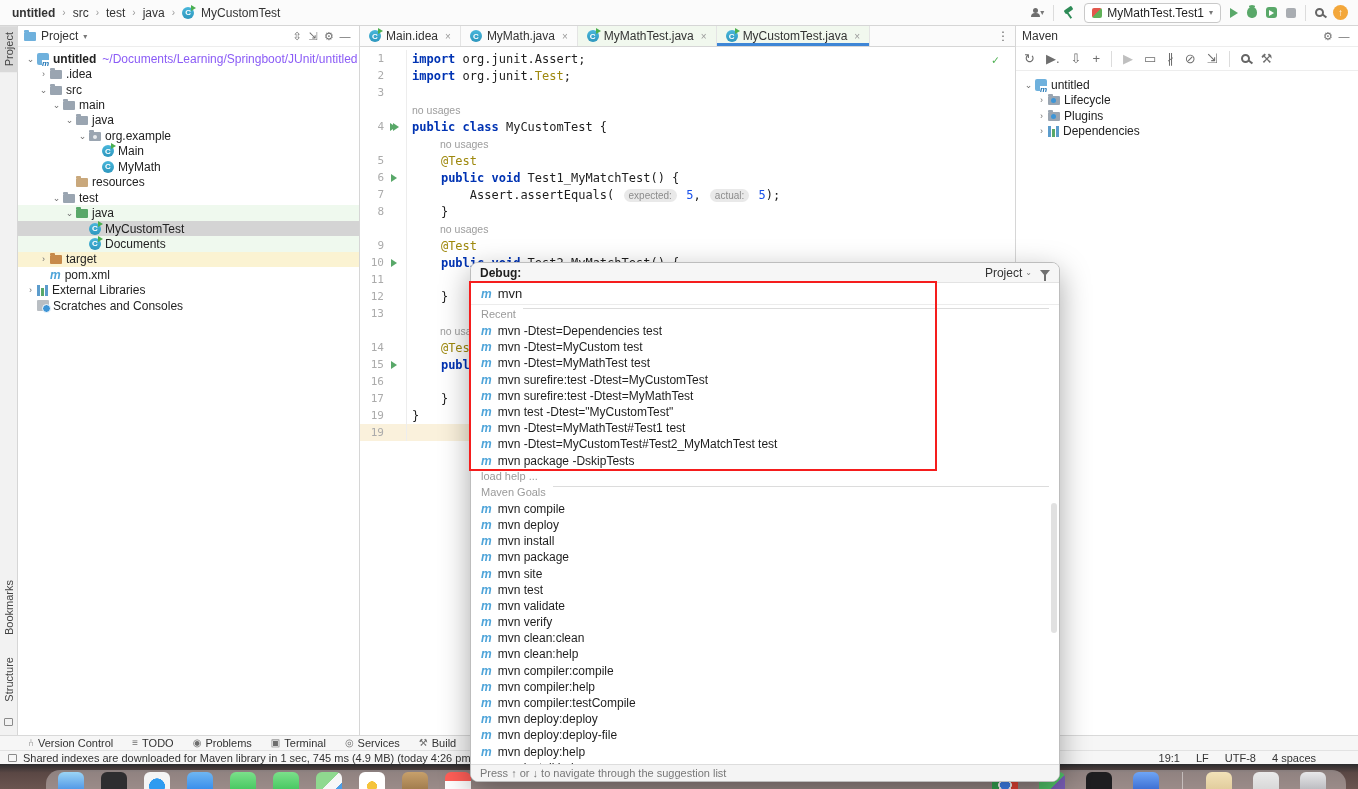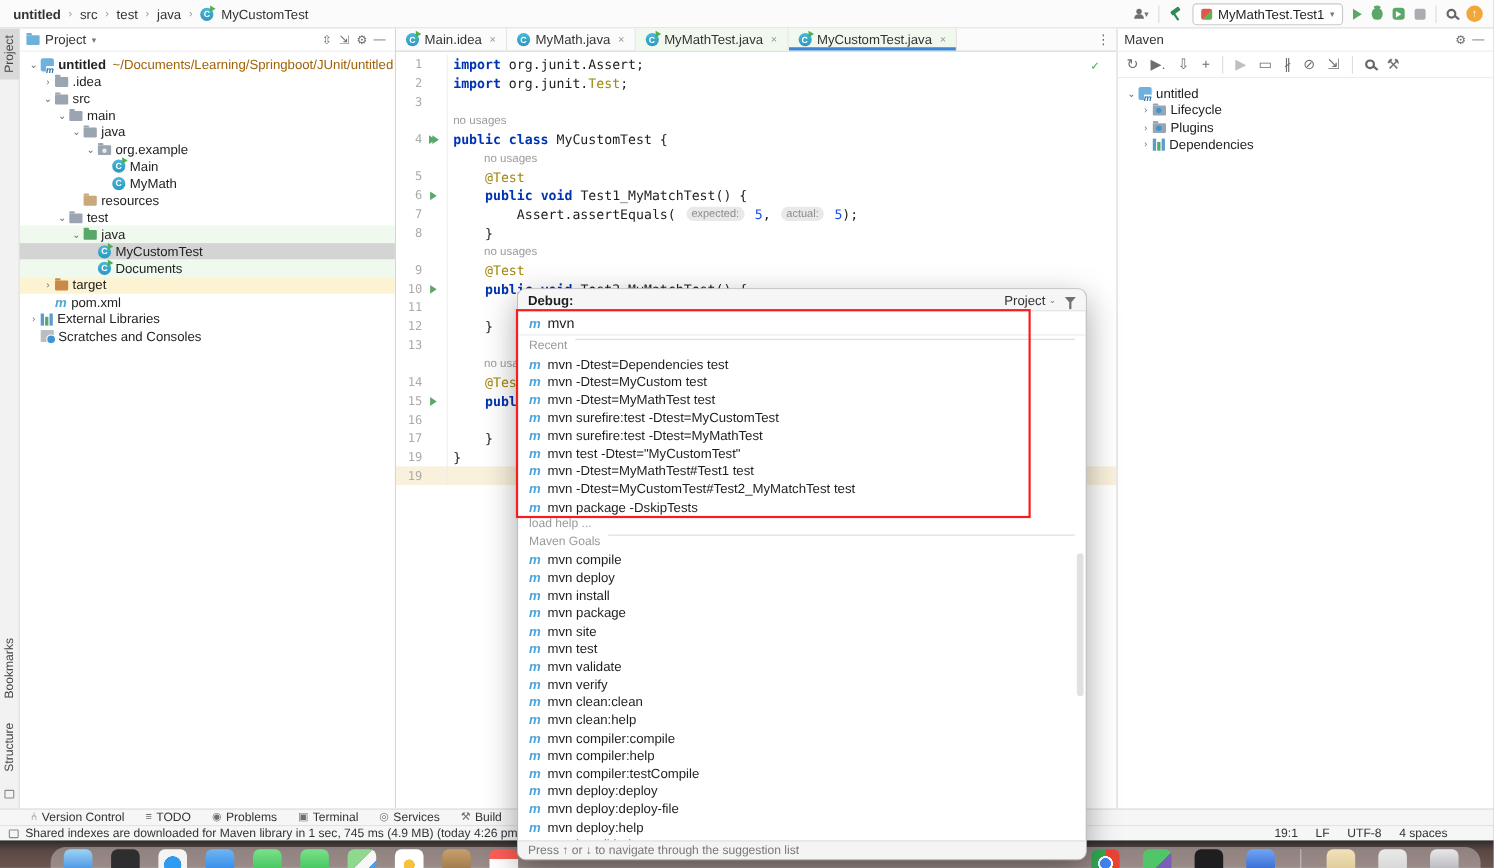--- a/index.html
+++ b/index.html
@@ -52,21 +52,21 @@
   
   .proj{position:absolute;left:18px;top:26px;width:342px;height:709px;background:#FFF;border-right:1px solid #D6D6D6}
   .panel-head{height:21px;display:flex;align-items:center;padding:0 6px;border-bottom:1px solid #EDEDED;color:#333}
   .panel-head .title{display:flex;align-items:center;gap:5px}
   .panel-head .spring{flex:1}
   .ph-ic{color:#6E6E6E;font-size:11px;display:inline-flex;width:16px;justify-content:center}
   .tree{padding-top:4px}
   .trow{height:15.45px;display:flex;align-items:center;white-space:nowrap;font-size:12px;color:#222}
   .trow .chev{width:13px;font-size:9px;color:#6E6E6E;text-align:center;flex:none}
   .trow .lbl{margin-left:4px}
-  .trow .sfx{margin-left:6px;color:#a16207}
+  .trow .sfx{margin-left:6px;color:#8b5cf6}
   .trow.sel{background:#D4D4D4}
   .trow.green{background:#EFF9EE}
   .trow.yellow{background:#FBF3D2}
   .trow .b{font-weight:bold}
   .fold{width:12px;height:9px;background:#9AA5B1;border-radius:1px;position:relative;flex:none;margin-top:1px}
   .fold::before{content:"";position:absolute;top:-2px;left:0;width:5px;height:2px;background:inherit;border-radius:1px 1px 0 0}
   .fold.green{background:#59A869}.fold.res{background:#C9A87C}.fold.orange{background:#C78A4A}
   .fold.pkg::after{content:"";position:absolute;left:4px;top:3px;width:4px;height:4px;border-radius:50%;background:#E8EBEE}
   .clsic{width:12px;height:12px;border-radius:50%;background:linear-gradient(180deg,#49B7DB,#2E97BE);color:#fff;
          font-size:8px;font-weight:bold;display:flex;align-items:center;justify-content:center;position:relative;flex:none}
@@ -88,42 +88,42 @@
   .tab .x{color:#9a9a9a;font-size:10px;margin-left:2px}
   .tab.green{background:#F1F8EE}
   .tab.active{background:#F1F8EE;box-shadow:inset 0 -3px 0 #3E86D6}
   .tab-more{position:absolute;right:6px;top:3px;color:#666;font-size:12px}
   .code{position:relative;font-family:"DejaVu Sans Mono",monospace;font-size:12px;padding-top:3px}
   .crow{height:17px;display:flex;align-items:center}
   .crow.hl{background:#FAF1DC}
   .gut{width:47px;flex:none;display:flex;align-items:center;height:100%;border-right:1px solid #EDEDED}
   .gut .n{width:24px;text-align:right;color:#ABABAB;font-size:11px}
   .gut .gic{width:20px;display:flex;justify-content:center;align-items:center}
-  .body{white-space:pre;padding-left:5px;display:flex;align-items:flex-start}
+  .body{white-space:pre;padding-left:5px;display:flex;align-items:flex-end}
   .c-kw{color:#0033B3;font-weight:bold}
   .c-ann{color:#9E880D}
   .c-num{color:#1750EB}
   .c-it{}
   .c-hint{background:#E9E9E9;color:#8C8C8C;border-radius:8px;padding:0 5px;margin:0 2px;
           font-family:"Liberation Sans",sans-serif;font-size:10px;line-height:13px;display:inline-block}
   .nousage{color:#9C9C9C;font-family:"Liberation Sans",sans-serif;font-size:10.5px}
   .run2{display:flex}
   .run2 .play.sm+ .play.sm{margin-left:-3px}
   .echeck{position:absolute;right:16px;top:6px;color:#4CAF50;font-weight:bold;font-size:12px}
 
   
   .maven{position:absolute;left:1015px;top:26px;width:343px;height:709px;background:#fff;border-left:1px solid #D6D6D6}
   .mtool{height:24px;display:flex;align-items:center;gap:11px;padding:0 8px;border-bottom:1px solid #EDEDED;color:#6E6E6E;font-size:13px}
   .mtool .dis{color:#BFBFBF}
   .mtree{padding-top:6px}
   .gearfold{position:relative}
   .gearfold::after{content:"";position:absolute;left:3px;top:2px;width:5px;height:5px;border-radius:50%;background:#3E95D6}
 
   
-  .popup{position:absolute;left:470px;top:262px;width:518px;height:520px;background:#fff;border:1px solid #BDBDBD;
+  .popup{position:absolute;left:470px;top:262px;width:590px;height:520px;background:#fff;border:1px solid #BDBDBD;
          border-radius:8px;box-shadow:0 10px 30px rgba(0,0,0,.35);z-index:50;display:flex;flex-direction:column;overflow:hidden}
   .pop-head{height:20px;background:#F6F6F6;border-bottom:1px solid #E3E3E3;display:flex;align-items:center;padding:0 9px;flex:none}
   .pop-head .t{font-weight:bold}
   .pop-head .spring{flex:1}
   .pop-head .scope{color:#333;margin-right:3px}
   .pop-input{height:22px;display:flex;align-items:center;gap:6px;padding:0 10px;border-bottom:1px solid #ECECEC;font-size:13px;flex:none}
   .sect{height:15px;display:flex;align-items:flex-start;padding:0 10px;color:#9a9a9a;font-size:11px;flex:none;margin-top:3px}
   .sect .rule{flex:1;height:1px;background:#DCDCDC;margin-left:7px}
   .pitem{height:16.2px;display:flex;align-items:center;gap:6px;padding:0 10px;flex:none;color:#1e1e1e}
   .loadmore{height:14px;padding:0 10px;color:#9a9a9a;font-size:11px;display:flex;align-items:center;flex:none}

